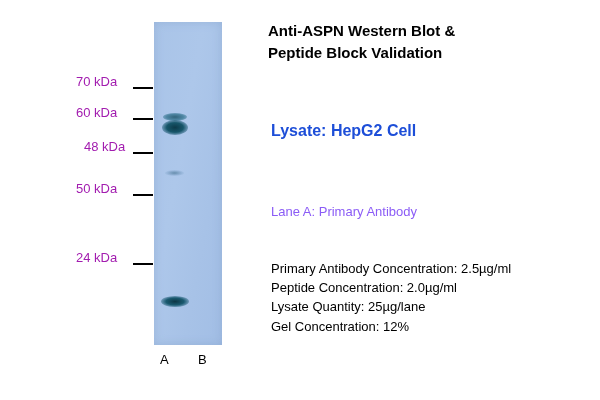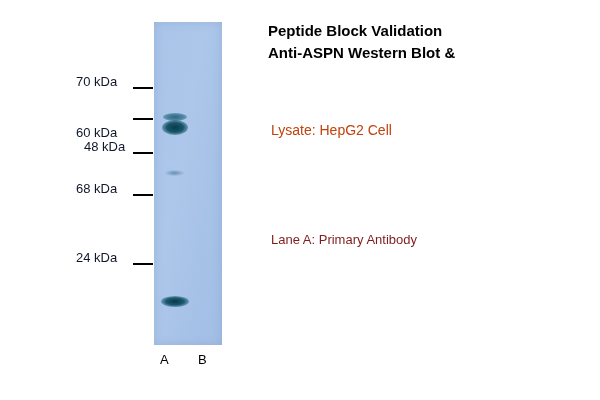--- a/index.html
+++ b/index.html
@@ -64,21 +64,21 @@
     top: 274px;
     width: 28px;
     height: 11px;
     background: radial-gradient(ellipse at 50% 50%, #0c3645 0%, #1a5a70 45%, rgba(70,120,160,0.2) 82%, rgba(140,172,210,0) 100%);
   }
 
   
   .ladder-label {
     position: absolute;
     font-size: 13px;
-    color: #0f172a;
+    color: #a21caf;
     white-space: nowrap;
     text-align: right;
   }
   .ladder-tick {
     position: absolute;
     height: 2px;
     background: #000000;
   }
 
   
@@ -99,33 +99,33 @@
     width: 320px;
     font-size: 15px;
     font-weight: bold;
     color: #000000;
     line-height: 1.45;
   }
   #lysate {
     position: absolute;
     left: 271px;
     top: 122px;
-    font-size: 14px;
-    color: #c2410c;
+    font-size: 16px;
+    color: #1d4ed8;
     white-space: nowrap;
+    font-weight: bold;
   }
   #lanes-block {
     position: absolute;
     left: 271px;
     top: 203px;
     font-size: 13px;
-    color: #7f1d1d;
+    color: #8b5cf6;
     line-height: 1.45;
     white-space: nowrap;
-    margin-top: 28px;
   }
   #details-block {
     position: absolute;
     left: 271px;
     top: 259px;
     font-size: 13px;
     color: #000000;
     line-height: 1.48;
     white-space: nowrap;
   }
@@ -139,40 +139,46 @@
   <div id="blot">
     <div class="band" id="band-58"></div>
     <div class="band" id="band-55"></div>
     <div class="band" id="band-38"></div>
     <div class="band" id="band-18"></div>
   </div>
 
   <div class="ladder-label" style="left:76px; top:74px;">70 kDa</div>
   <div class="ladder-tick" style="left:133px; top:87px; width:20px;"></div>
 
-  <div class="ladder-label" style="left:76px; top:105px;margin-top:20px;">60 kDa</div>
+  <div class="ladder-label" style="left:76px; top:105px;">60 kDa</div>
   <div class="ladder-tick" style="left:133px; top:118px; width:20px;"></div>
 
   <div class="ladder-label" style="left:84px; top:139px;">48 kDa</div>
   <div class="ladder-tick" style="left:133px; top:152px; width:20px;"></div>
 
-  <div class="ladder-label" style="left:76px; top:181px;">68 kDa</div>
+  <div class="ladder-label" style="left:76px; top:181px;">50 kDa</div>
   <div class="ladder-tick" style="left:133px; top:194px; width:20px;"></div>
 
   <div class="ladder-label" style="left:76px; top:250px;">24 kDa</div>
   <div class="ladder-tick" style="left:133px; top:263px; width:20px;"></div>
 
   <div class="lane-label" id="lane-a-label">A</div>
   <div class="lane-label" id="lane-b-label">B</div>
 
   <div id="title">
+    <span class="txt-line">Anti-ASPN Western Blot &amp;</span>
     <span class="txt-line">Peptide Block Validation</span>
-    <span class="txt-line">Anti-ASPN Western Blot &amp;</span>
   </div>
 
   <div id="lysate">Lysate: HepG2 Cell</div>
 
   <div id="lanes-block">
     <span class="txt-line">Lane A: Primary Antibody</span>
   </div>
 
+  <div id="details-block">
+    <span class="txt-line">Primary Antibody Concentration: 2.5µg/ml</span>
+    <span class="txt-line">Peptide Concentration: 2.0µg/ml</span>
+    <span class="txt-line">Lysate Quantity: 25µg/lane</span>
+    <span class="txt-line">Gel Concentration: 12%</span>
+  </div>
 
 </div>
 
 </body></html>

